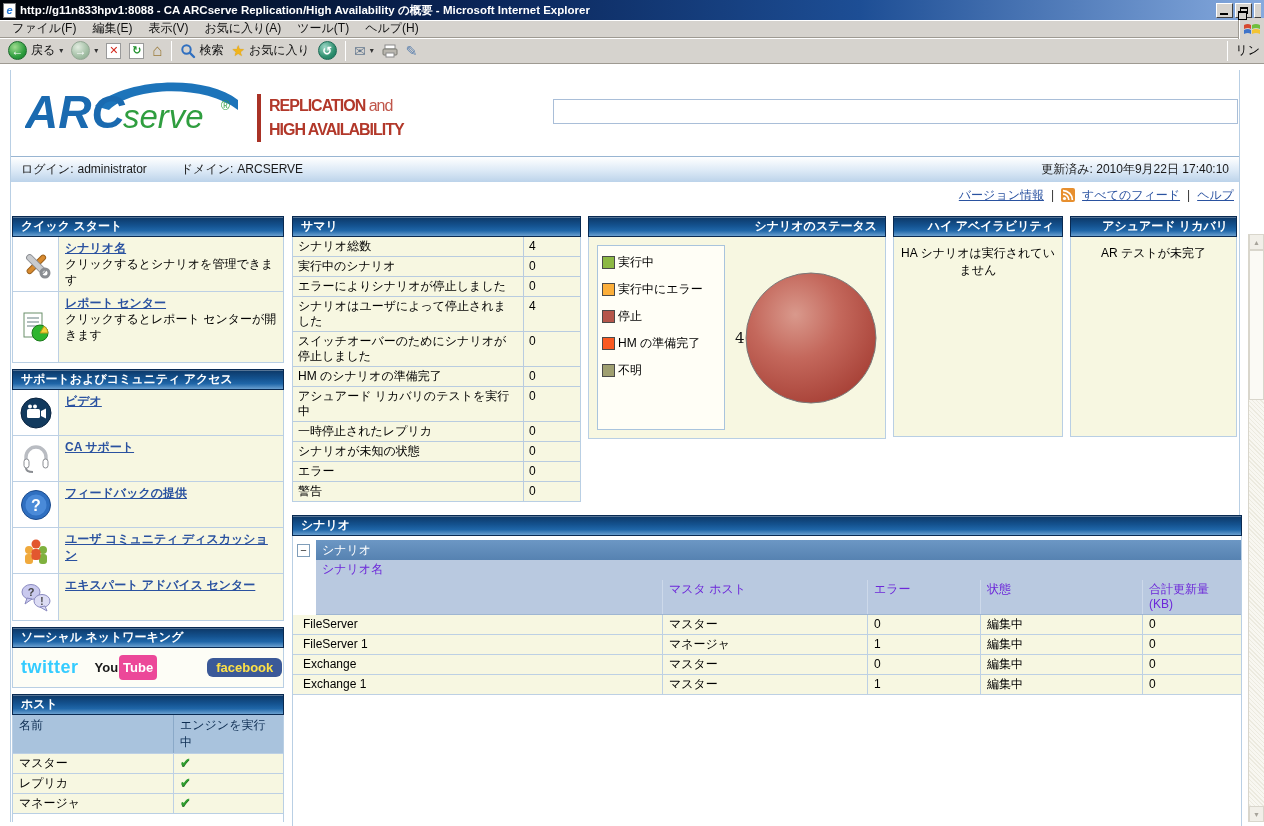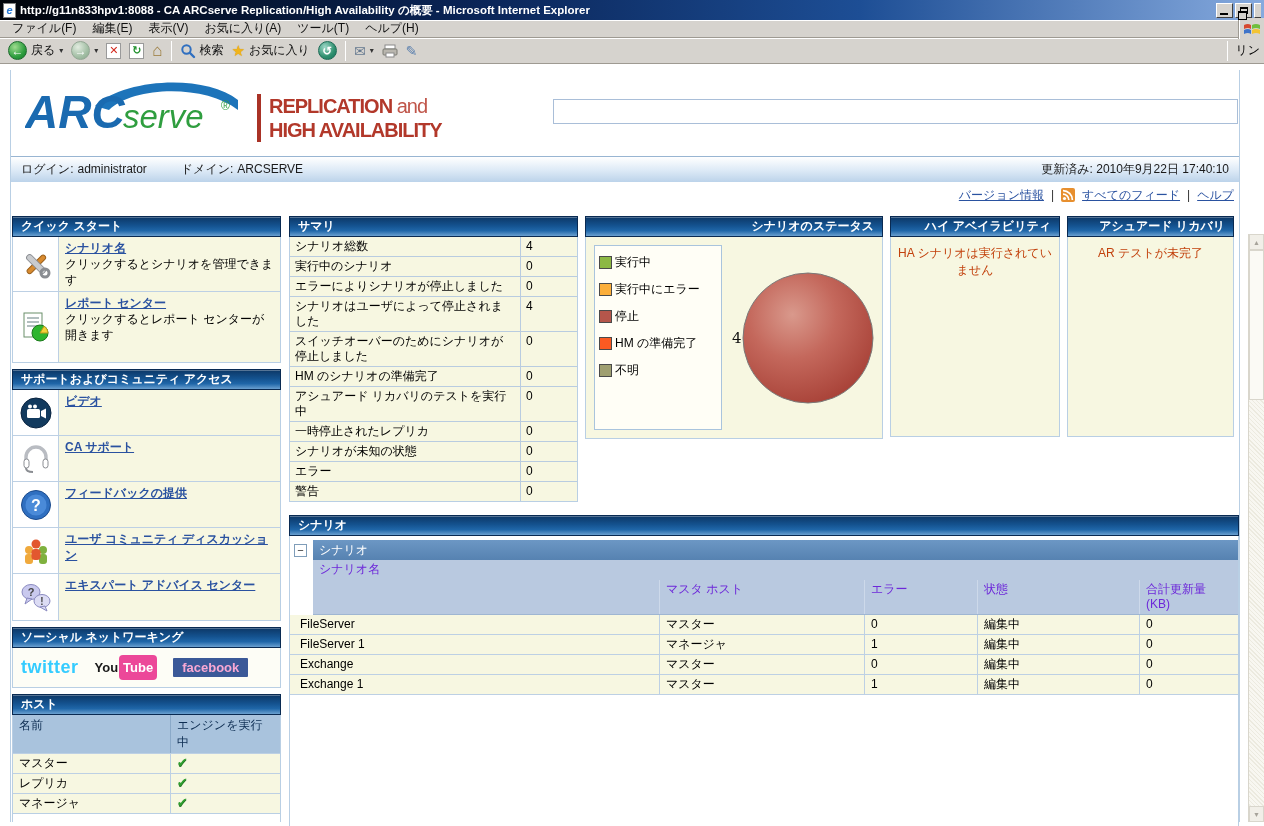--- a/index.html
+++ b/index.html
@@ -45,21 +45,21 @@
   .links-label { margin-left:auto; padding-left:6px; }
 
   
   .page { position:relative; height:758px; background:#fff; }
   .frame { position:absolute; left:10px; top:6px; width:1230px; bottom:0;
     border-left:1px solid #b9cfe4; border-right:1px solid #b9cfe4; }
 
   .masthead { height:86px; position:relative; padding:10px 0 0 14px; }
   .logo-row { display:flex; align-items:flex-end; gap:10px; }
   .tagline { border-left:4px solid #a93226; padding-left:8px; color:#b2382a; font-weight:bold;
-    font-size:20px; line-height:24px; letter-spacing:-1px; }
+    font-size:16px; line-height:24px; letter-spacing:-1px; }
   .tagline .and { font-weight:normal; color:#c0564a; }
   .banner-box { position:absolute; left:542px; top:29px; width:685px; height:25px; background:#fff; border:1px solid #a9bed8; }
 
   .userband { height:26px; background:linear-gradient(180deg,#ffffff 0%,#dce9f6 55%,#bcd3ea 100%);
     border-top:1px solid #98b5d2; display:flex; align-items:center; padding:0 10px; color:#1a1a1a; }
   .userband .pair { margin-right:34px; }
   .userband .val { margin-left:4px; }
   .updated { margin-left:auto; }
 
   .linksrow { height:26px; display:flex; align-items:center; justify-content:flex-end; gap:7px; padding-right:5px; }
@@ -81,21 +81,21 @@
   .sideitem:last-child { border-bottom:none; }
   .icon-cell { width:46px; background:#fff; border-right:1px solid #bdd0e4; display:flex; align-items:center; justify-content:center; }
   .txt-cell { flex:1; padding:3px 6px; line-height:16px; }
   a.sidelink { color:#2a52a0; font-weight:bold; text-decoration:underline; cursor:pointer; }
   .qs1 { min-height:50px; } .qs2 { min-height:70px; } .sup { min-height:46px; }
   .gap6 { height:6px; }
   .social-body { display:flex; align-items:center; gap:16px; padding:9px 8px; background:#fdfdf6; }
   .tw { color:#35ccff; font-weight:bold; font-size:18px; letter-spacing:0.5px; }
   .yt-you { color:#1a1a1a; font-weight:bold; font-size:13px; }
   .yt-tube { background:#ec4899; color:#fff; font-weight:bold; font-size:13px; border-radius:4px; padding:5px 4px; margin-left:1px; }
-  .fb { background:#3b5998; color:#f9a8d4; font-weight:bold; font-size:13px; border-radius:1px; padding:2px 9px; }
+  .fb { background:#3b5998; color:#fde047; font-weight:bold; font-size:13px; border-radius:6px; padding:2px 9px;margin-left:34px; }
   .hostgrid { display:grid; grid-template-columns:1fr 110px; }
   .hosthdr { background:#a9c3dd; color:#0d2d52; }
   .hosthdr > div { padding:2px 6px; }
   .hosthdr > div + div { border-left:1px solid #8aa9c8; }
   .hostrow { background:#f7f7e1; border-top:1px solid #bdd0e4; }
   .hostrow > div { padding:1px 6px; }
   .hostrow > div + div { border-left:1px solid #bdd0e4; }
   .check { color:#2f9e2f; font-weight:bold; font-size:13px; text-shadow:0 1px 0 #1c6b1c; }
   .side-filler { flex:1; border-left:1px solid #b9cfe4; border-right:1px solid #b9cfe4; background:#fff; }
 
@@ -104,21 +104,21 @@
   .p-summary { width:289px; } .p-status { width:298px; } .p-ha { width:170px; } .p-ar { width:167px; }
   .sumrow { display:grid; grid-template-columns:1fr 57px; border-bottom:1px solid #b9cce0; }
   .sumrow:last-child { border-bottom:none; }
   .sumrow > div { padding:2px 5px; line-height:15px; }
   .sumrow > div + div { border-left:1px solid #b9cce0; }
   .status-body { height:202px; padding:8px 6px 8px 8px; display:flex; gap:4px; }
   .legendbox { width:130px; background:#fffef6; border:1px solid #a9c4dd; padding:8px 4px; display:flex; flex-direction:column; gap:10px; }
   .legenditem { display:flex; align-items:center; gap:3px; }
   .swatch { width:13px; height:13px; border:1px solid #4a4a4a; flex:none; }
   .pie-area { flex:1; }
-  .msg-body { height:200px; text-align:center; padding:8px 4px; color:#c2410c; line-height:17px; }
+  .msg-body { height:200px; text-align:center; padding:8px 4px; color:#000000; line-height:17px; }
 
   
   .scnpanel { margin-top:13px; }
   .scn-body { background:#fff; border:1px solid #b9cfe4; border-top:none; height:324px; padding-top:4px; }
   .group-row { display:flex; align-items:center; padding-left:4px; height:20px; }
   .collapse-box { width:13px; height:13px; border:1px solid #7f9db9; background:#fff; font-size:11px; line-height:10px;
     text-align:center; color:#333; cursor:pointer; }
   .group-bar { flex:1; margin-left:6px; background:linear-gradient(180deg,#6c97c4,#5581b0); color:#fff; padding:2px 6px; }
   .scn-grid { display:grid; grid-template-columns:1fr 205px 113px 162px 99px; }
   .scn-grid > div { padding:2px 6px; line-height:15px; }

